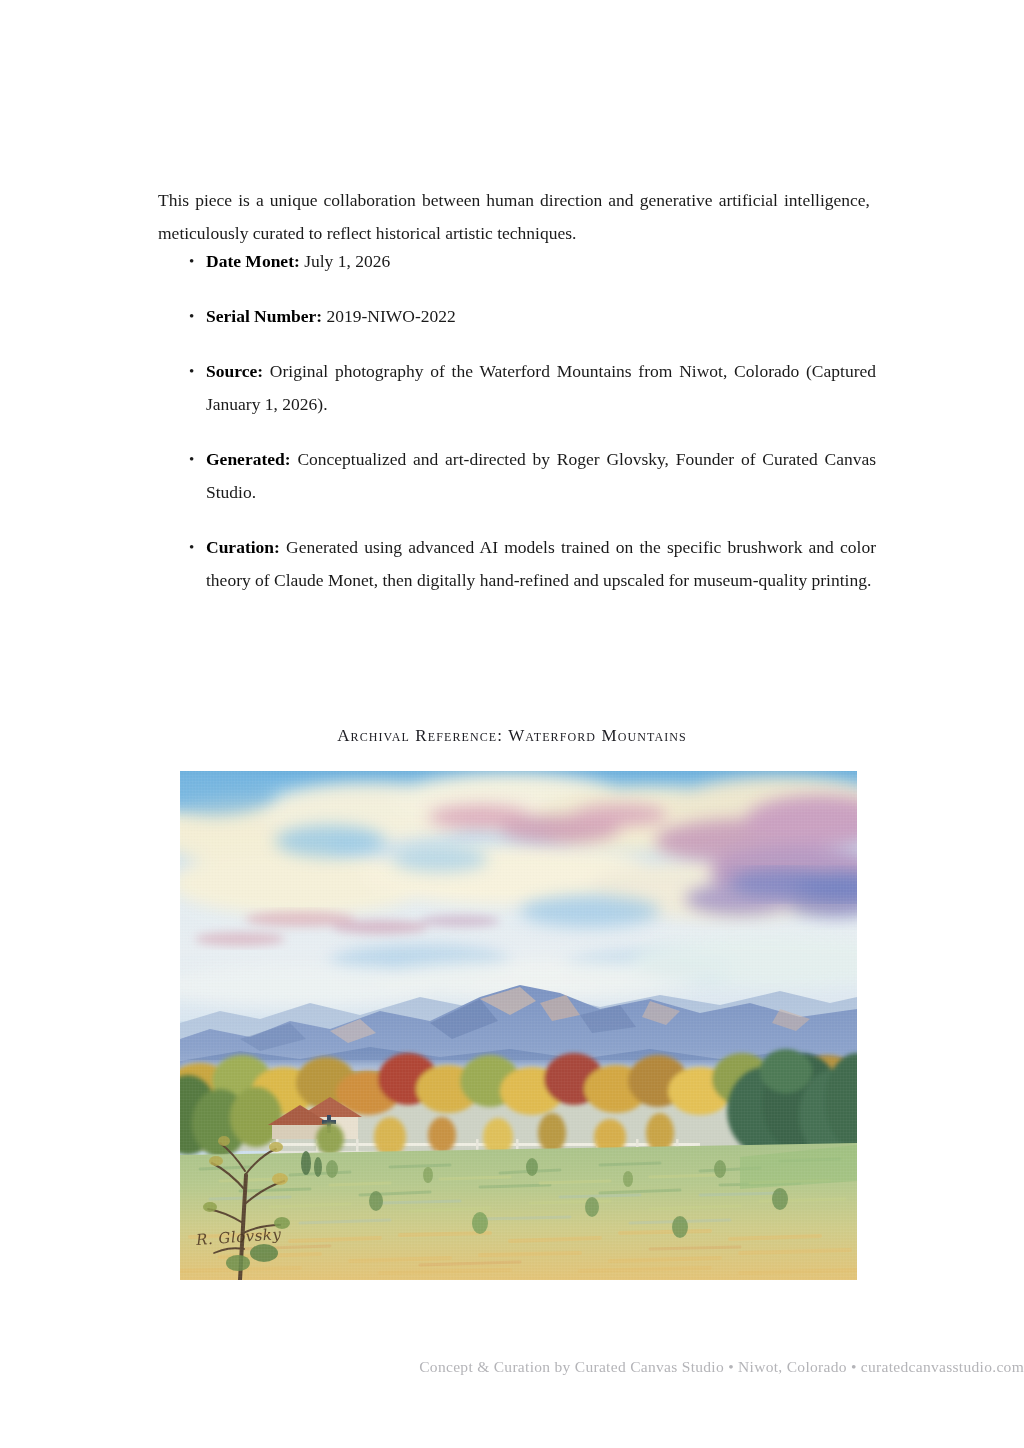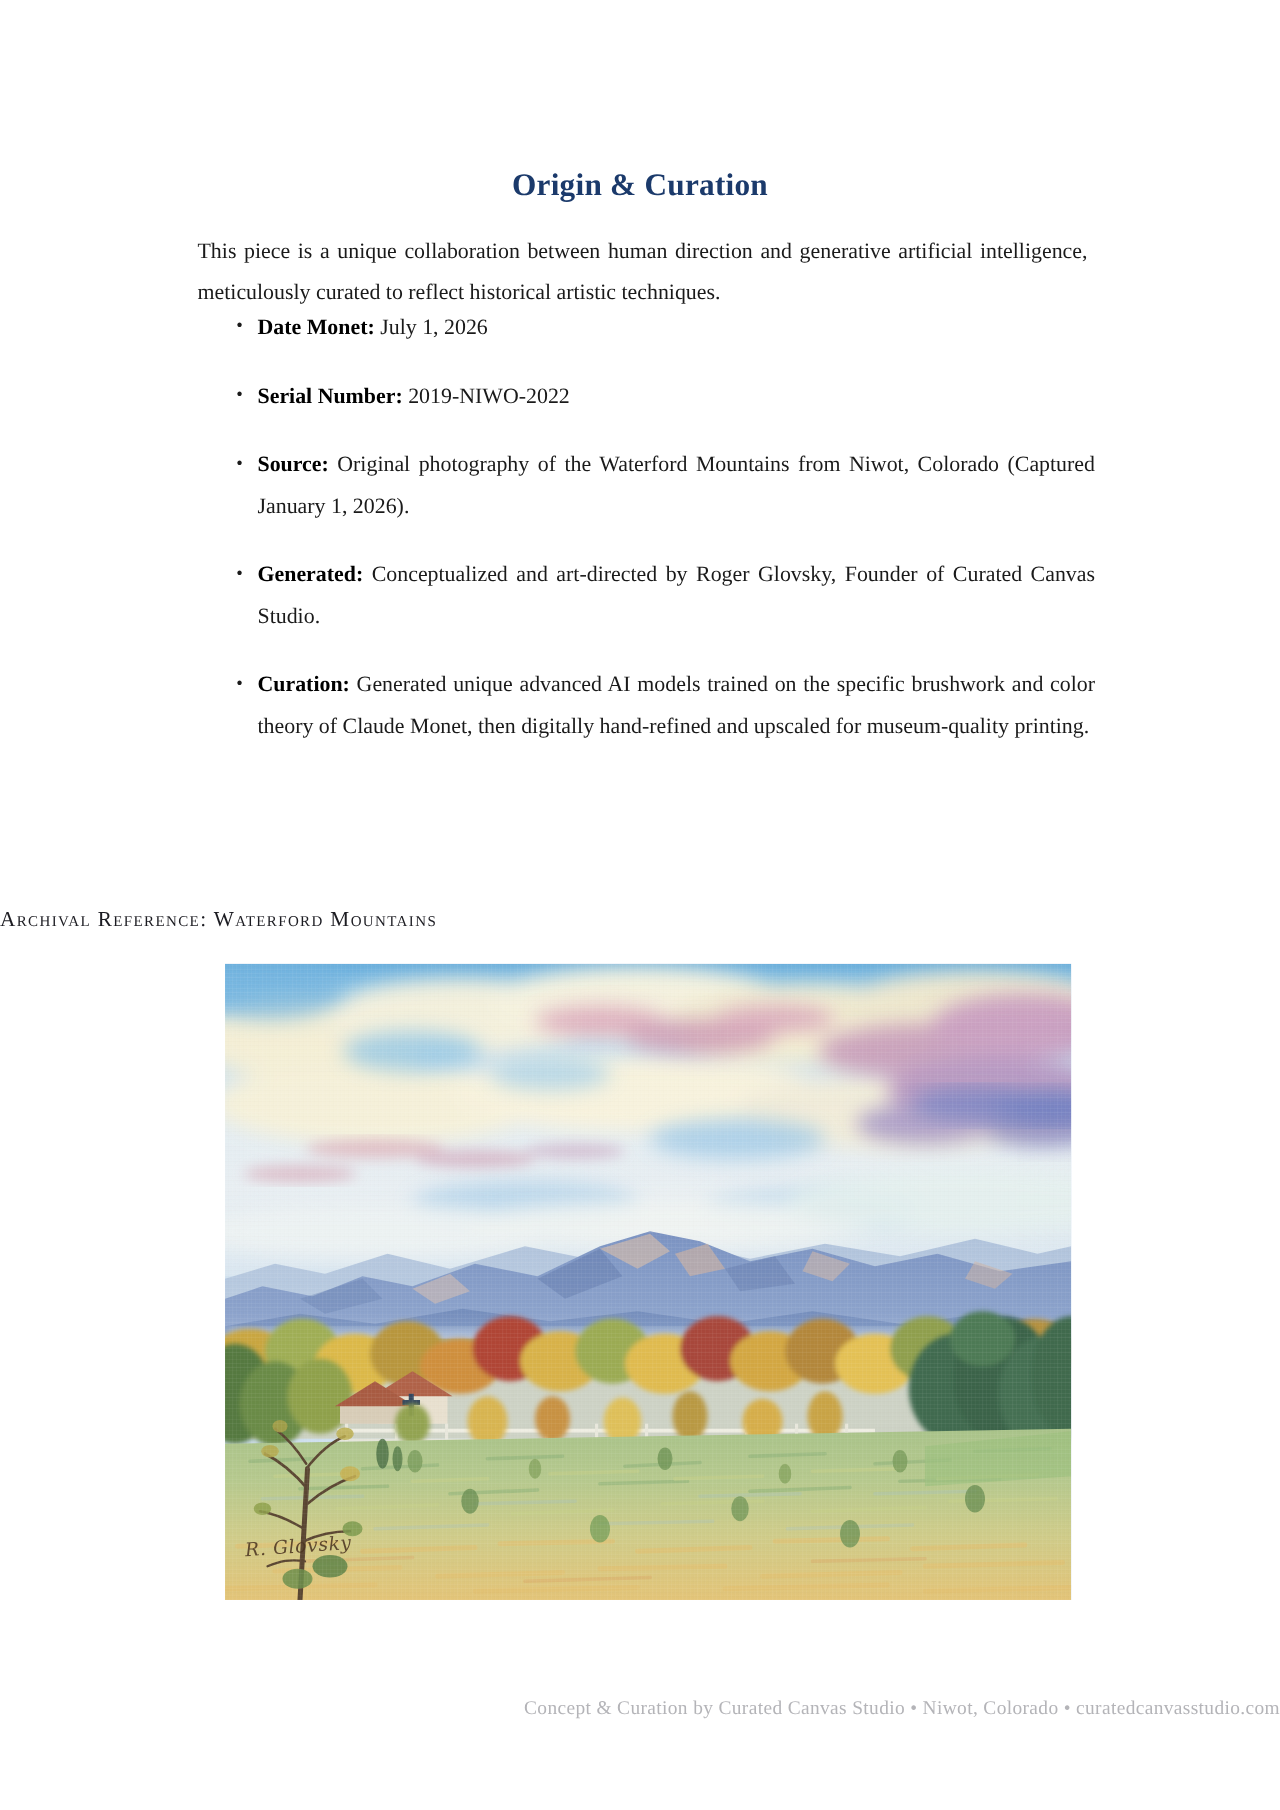--- a/index.html
+++ b/index.html
@@ -77,21 +77,21 @@
     color: #000000;
   }
   .bullet-text { color: #1a1a1a; }
 
   
   .fig-caption {
     position: absolute;
     left: 0;
     top: 726px;
     width: 1024px;
-    text-align: left;
+    text-align: center;
     font-size: 17px;
     font-variant: small-caps;
     letter-spacing: 1.1px;
     color: #1c1c22;
   }
 
   
   .artwork-frame {
     position: absolute;
     left: 180px;
@@ -139,21 +139,20 @@
     font-size: 15.5px;
     color: #b4b4b8;
     letter-spacing: 0.3px;
   }
 </style>
 </head>
 <body>
 
 <div class="page">
 
-  <h1 class="doc-title">Origin &amp; Curation</h1>
 
   <p class="intro">This piece is a unique collaboration between human direction and generative artificial intelligence, meticulously curated to reflect historical artistic techniques.</p>
 
   <div class="bullets">
     <div class="bullet-item">
       <span class="bullet-dot">•</span>
       <span class="bullet-label">Date Monet:</span>
       <span class="bullet-text">July 1, 2026</span>
     </div>
     <div class="bullet-item">
@@ -167,21 +166,21 @@
       <span class="bullet-text">Original photography of the Waterford Mountains from Niwot, Colorado (Captured January 1, 2026).</span>
     </div>
     <div class="bullet-item">
       <span class="bullet-dot">•</span>
       <span class="bullet-label">Generated:</span>
       <span class="bullet-text">Conceptualized and art-directed by Roger Glovsky, Founder of Curated Canvas Studio.</span>
     </div>
     <div class="bullet-item">
       <span class="bullet-dot">•</span>
       <span class="bullet-label">Curation:</span>
-      <span class="bullet-text">Generated unique advanced AI models trained on the specific brushwork and color theory of Claude Monet, then digitally hand-refined and upscaled for museum-quality printing.</span>
+      <span class="bullet-text">Generated using advanced AI models trained on the specific brushwork and color theory of Claude Monet, then digitally hand-refined and upscaled for museum-quality printing.</span>
     </div>
   </div>
 
   <div class="fig-caption">Archival Reference: Waterford Mountains</div>
 
   <div class="artwork-frame">
     <svg class="art" viewBox="0 0 677 509" preserveAspectRatio="none">
       <defs>
         <linearGradient id="skyg" x1="0" y1="0" x2="0" y2="1">
           <stop offset="0%" stop-color="#6aafdd"></stop>

